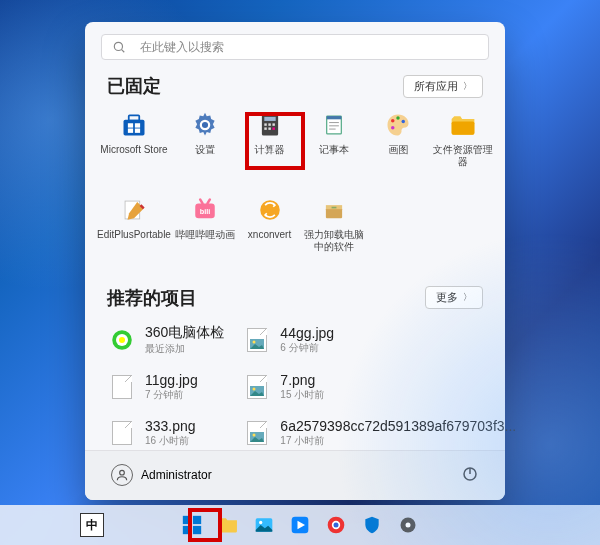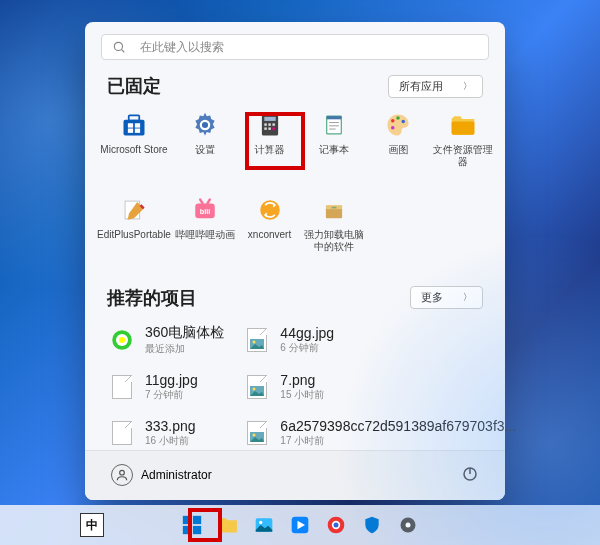--- a/index.html
+++ b/index.html
@@ -34,21 +34,21 @@
   .search-bar span { font-size: 12px; }
 
   .section-header {
     display: flex; align-items: center; justify-content: space-between;
     padding: 6px 22px 8px;
   }
   .section-header .title { font-size: 18px; font-weight: 600; color: #222; }
   .pill-btn {
     font-size: 11px; padding: 3px 10px; border: 1px solid #ccc;
     border-radius: 4px; background: #fff; color: #333;
-    display: inline-flex; align-items: center; gap: 20px; cursor: pointer; text-align: right;
+    display: inline-flex; align-items: center; gap: 5px; cursor: pointer; text-align: right;
   }
   .pill-btn .chev { font-size: 9px; }
 
   .pinned-grid {
     display: grid; grid-template-columns: repeat(6, 1fr);
     padding: 0 10px; row-gap: 19px;
   }
   .app-tile {
     display: flex; flex-direction: column; align-items: center;
     justify-content: flex-start; text-align: center;

